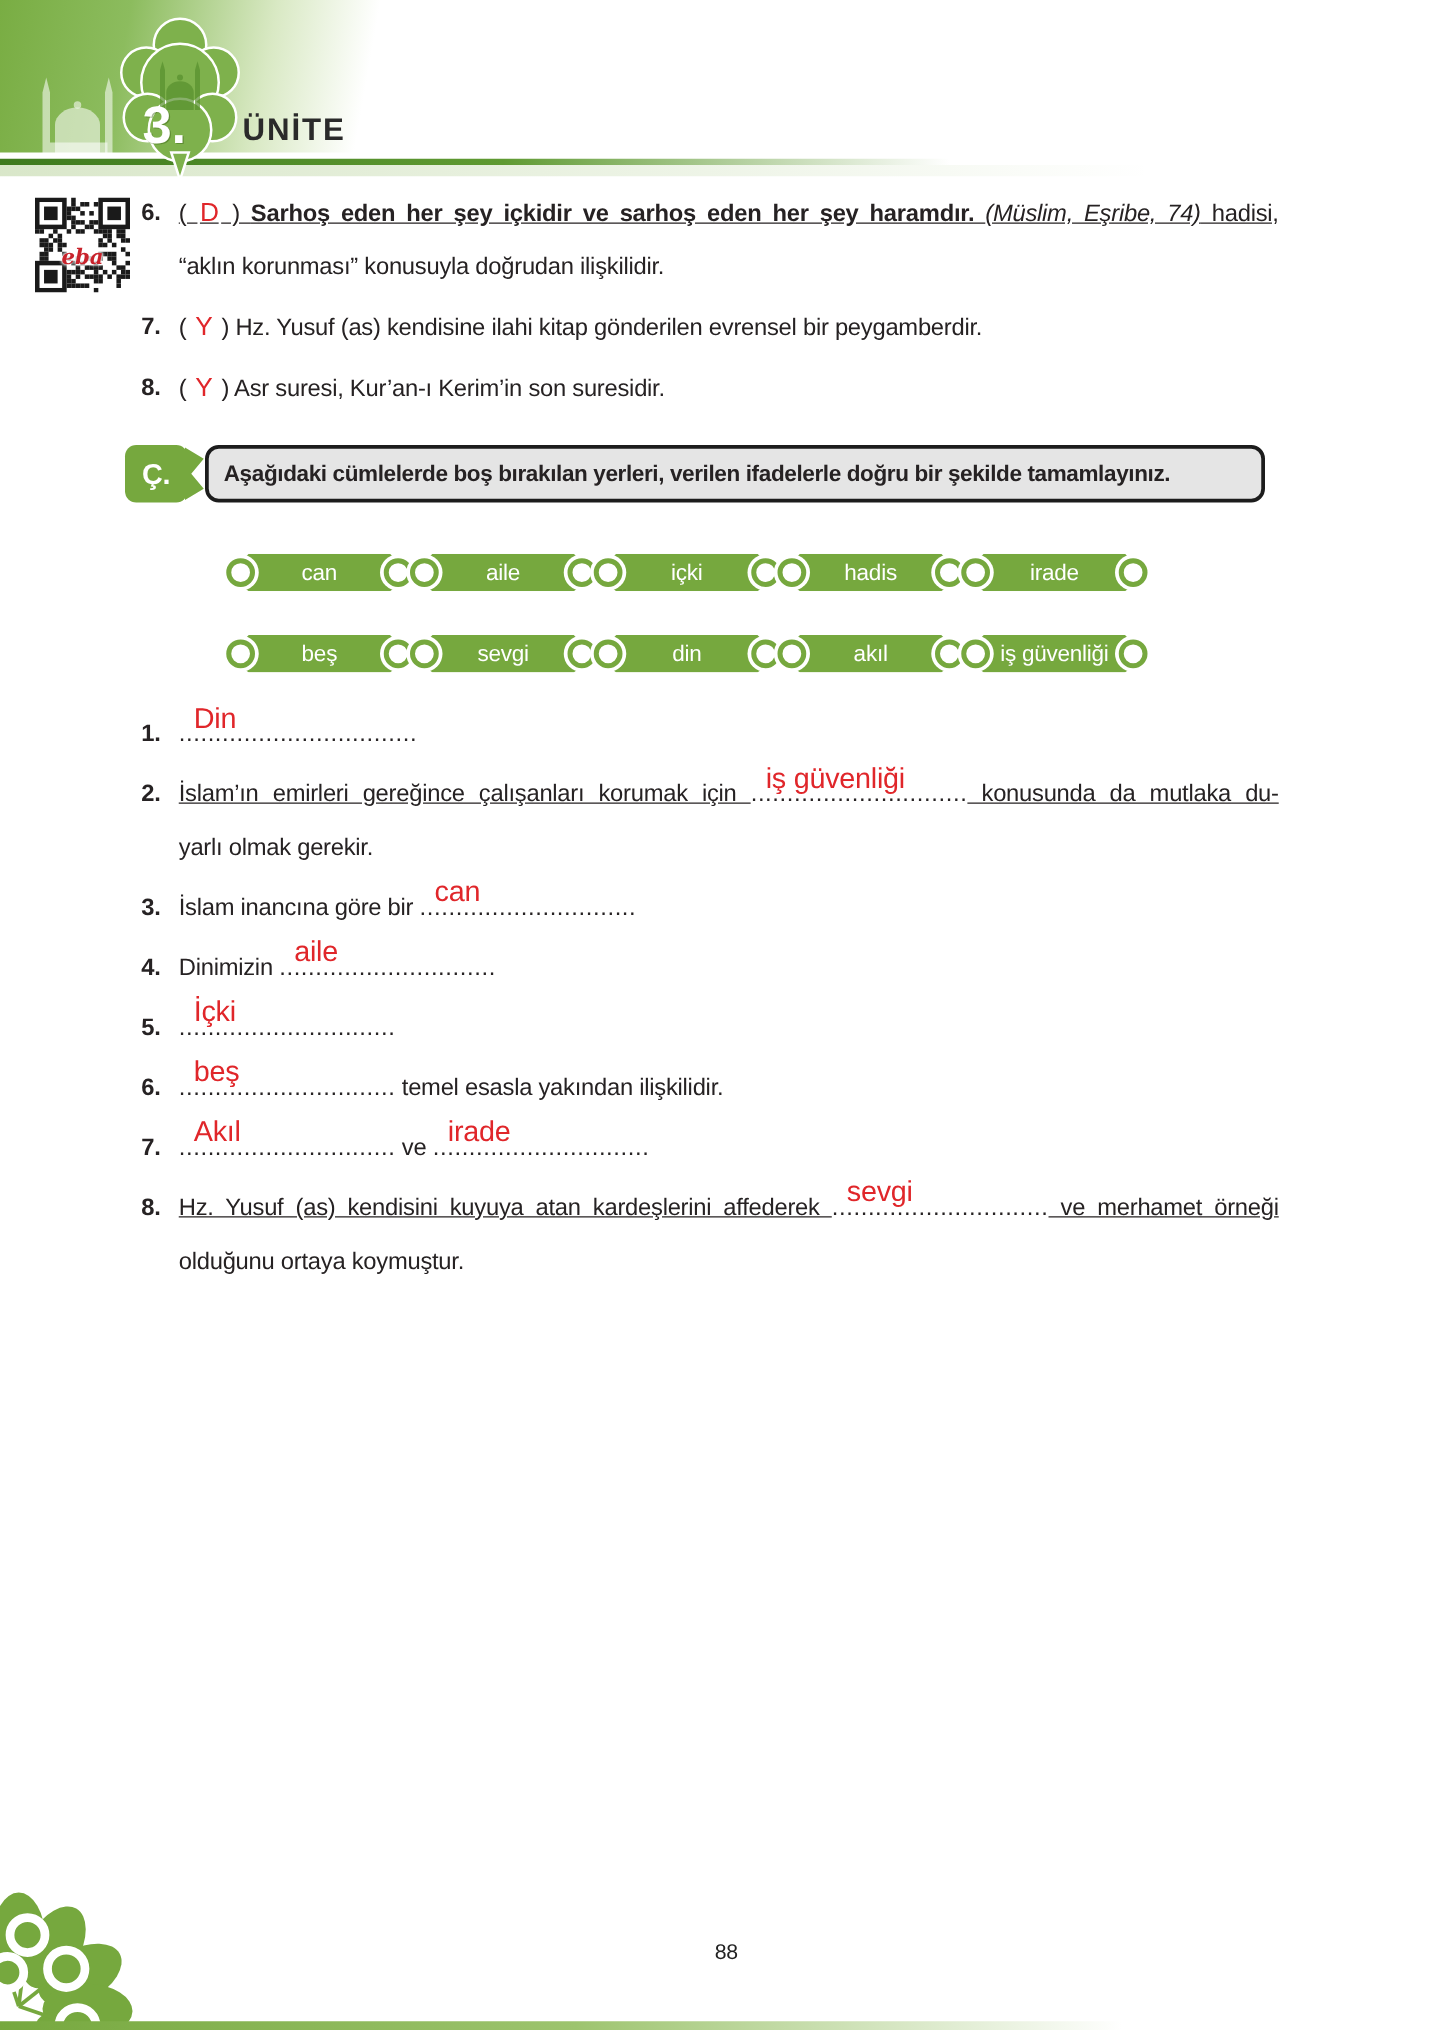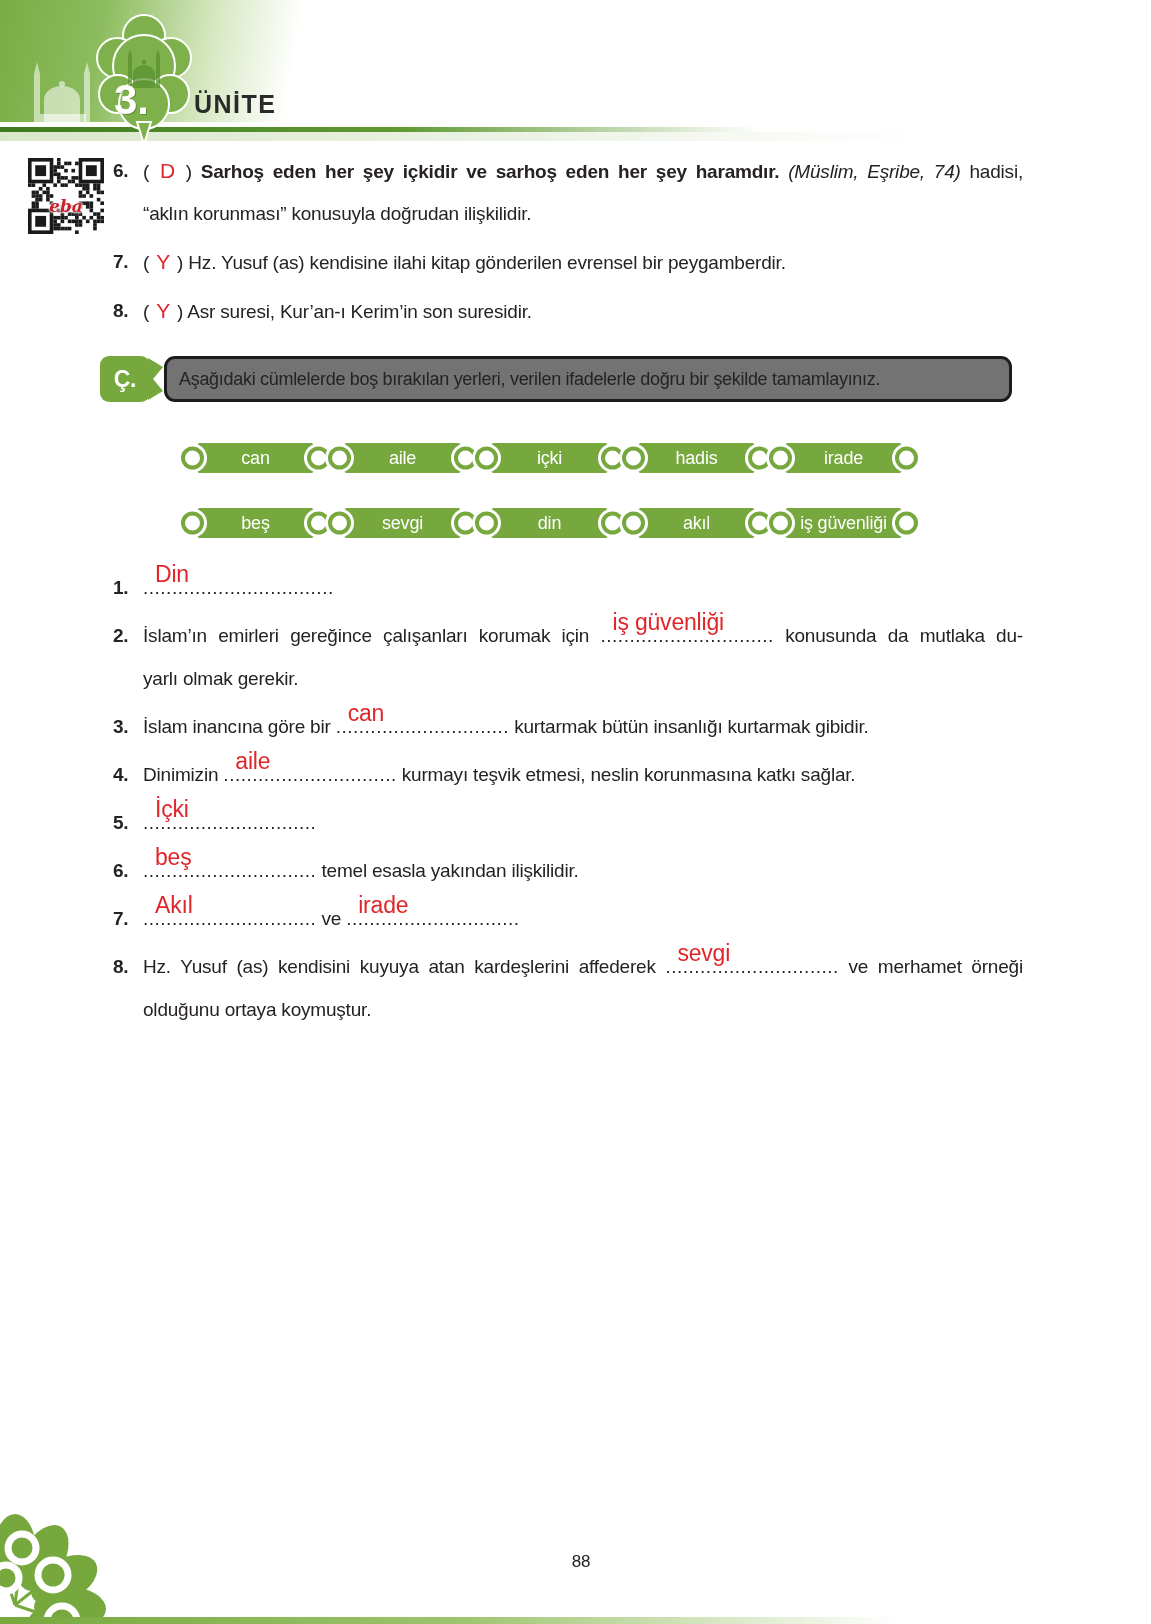--- a/index.html
+++ b/index.html
@@ -31,33 +31,33 @@
   
   .qr{position:absolute;left:28px;top:158px;width:76px;height:76px;}
   .qr-logo{position:absolute;left:0;top:26px;width:76px;text-align:center;
     font-family:"DejaVu Serif","Liberation Serif",serif;font-style:italic;font-weight:bold;
     font-size:17px;color:#c8232c;text-shadow:0 0 3px #fff,0 0 3px #fff,0 0 3px #fff;letter-spacing:0;margin-top:12px;}
   
   .q-item{display:flex;align-items:flex-start;}
   .q-num{width:30px;flex:0 0 30px;font-weight:bold;font-size:19px;line-height:42px;}
   .q-content{width:880px;font-size:19px;}
   .q-line{line-height:42px;}
-  .jf{text-align:justify;text-align-last:justify;}
+  .jf{text-align:justify;text-align-last:justify;text-decoration:underline;}
   .seg-b{font-weight:bold;}
   .seg-i{font-style:italic;}
   .tf-section{position:absolute;left:113px;top:150px;width:912px;}
   .tf-section .q-item{margin-bottom:6px;}
   .tf-answer{color:var(--red);font-size:21px;padding:0 2px;}
   
   .c-row{position:absolute;left:100px;top:356px;width:912px;height:46px;display:flex;align-items:stretch;}
   .c-tag{width:50px;flex:0 0 50px;background:var(--green);border-radius:9px;color:#fff;
     font-size:23px;font-weight:bold;display:flex;align-items:center;justify-content:center;}
   .c-notch{flex:0 0 20px;margin-left:-2px;margin-right:-4px;align-self:center;}
-  .c-box{flex:1;border:3px solid #1c1c1c;border-radius:11px;background:#737373;display:flex;align-items:center;
-    padding:0 12px;font-weight:normal;font-size:18px;letter-spacing:-0.3px;white-space:nowrap;overflow:hidden;}
+  .c-box{flex:1;border:3px solid #1c1c1c;border-radius:11px;background:#e5e5e5;display:flex;align-items:center;
+    padding:0 12px;font-weight:bold;font-size:18px;letter-spacing:-0.3px;white-space:nowrap;overflow:hidden;}
   
   .bank{position:absolute;left:190px;top:443px;width:740px;}
   .bank-row{display:flex;gap:16px;margin-bottom:35px;}
   .chip{position:relative;width:131px;height:30px;flex:0 0 131px;}
   .chip-body{position:absolute;inset:0;background:var(--green);color:#fff;font-size:18px;
     display:flex;align-items:center;justify-content:center;letter-spacing:-0.2px;
     clip-path:polygon(9px 0,calc(100% - 9px) 0,100% 9px,100% calc(100% - 7px),calc(100% - 9px) 100%,9px 100%,0 calc(100% - 7px),0 9px);}
   .ring{position:absolute;top:50%;width:15px;height:15px;border:4px solid var(--green);border-radius:50%;
     background:#fff;box-shadow:0 0 0 3px #fff;transform:translateY(-50%);}
   .ring-l{left:-9px;}
@@ -346,27 +346,27 @@
     <div class="q-item">
       <span class="q-num">2.</span>
       <div class="q-content">
         <div class="q-line jf"><span>İslam’ın emirleri gereğince çalışanları korumak için </span><span class="blank"><span class="dots">..............................</span><span class="blank-answer">iş güvenliği</span></span><span> konusunda da mutlaka du-</span></div>
         <div class="q-line"><span>yarlı olmak gerekir.</span></div>
       </div>
     </div>
     <div class="q-item">
       <span class="q-num">3.</span>
       <div class="q-content">
-        <div class="q-line"><span>İslam inancına göre bir </span><span class="blank"><span class="dots">..............................</span><span class="blank-answer">can</span></span><span> kurtarmak bütün insanlığı kurtarmak gibidir.</span></div>
+        <div class="q-line"><span>İslam inancına göre bir </span><span class="blank"><span class="dots">..............................</span><span class="blank-answer">can</span></span></div>
       </div>
     </div>
     <div class="q-item">
       <span class="q-num">4.</span>
       <div class="q-content">
-        <div class="q-line"><span>Dinimizin </span><span class="blank"><span class="dots">..............................</span><span class="blank-answer">aile</span></span><span> kurmayı teşvik etmesi, neslin korunmasına katkı sağlar.</span></div>
+        <div class="q-line"><span>Dinimizin </span><span class="blank"><span class="dots">..............................</span><span class="blank-answer">aile</span></span></div>
       </div>
     </div>
     <div class="q-item">
       <span class="q-num">5.</span>
       <div class="q-content">
         <div class="q-line"><span class="blank"><span class="dots">..............................</span><span class="blank-answer">İçki</span></span></div>
       </div>
     </div>
     <div class="q-item">
       <span class="q-num">6.</span>

